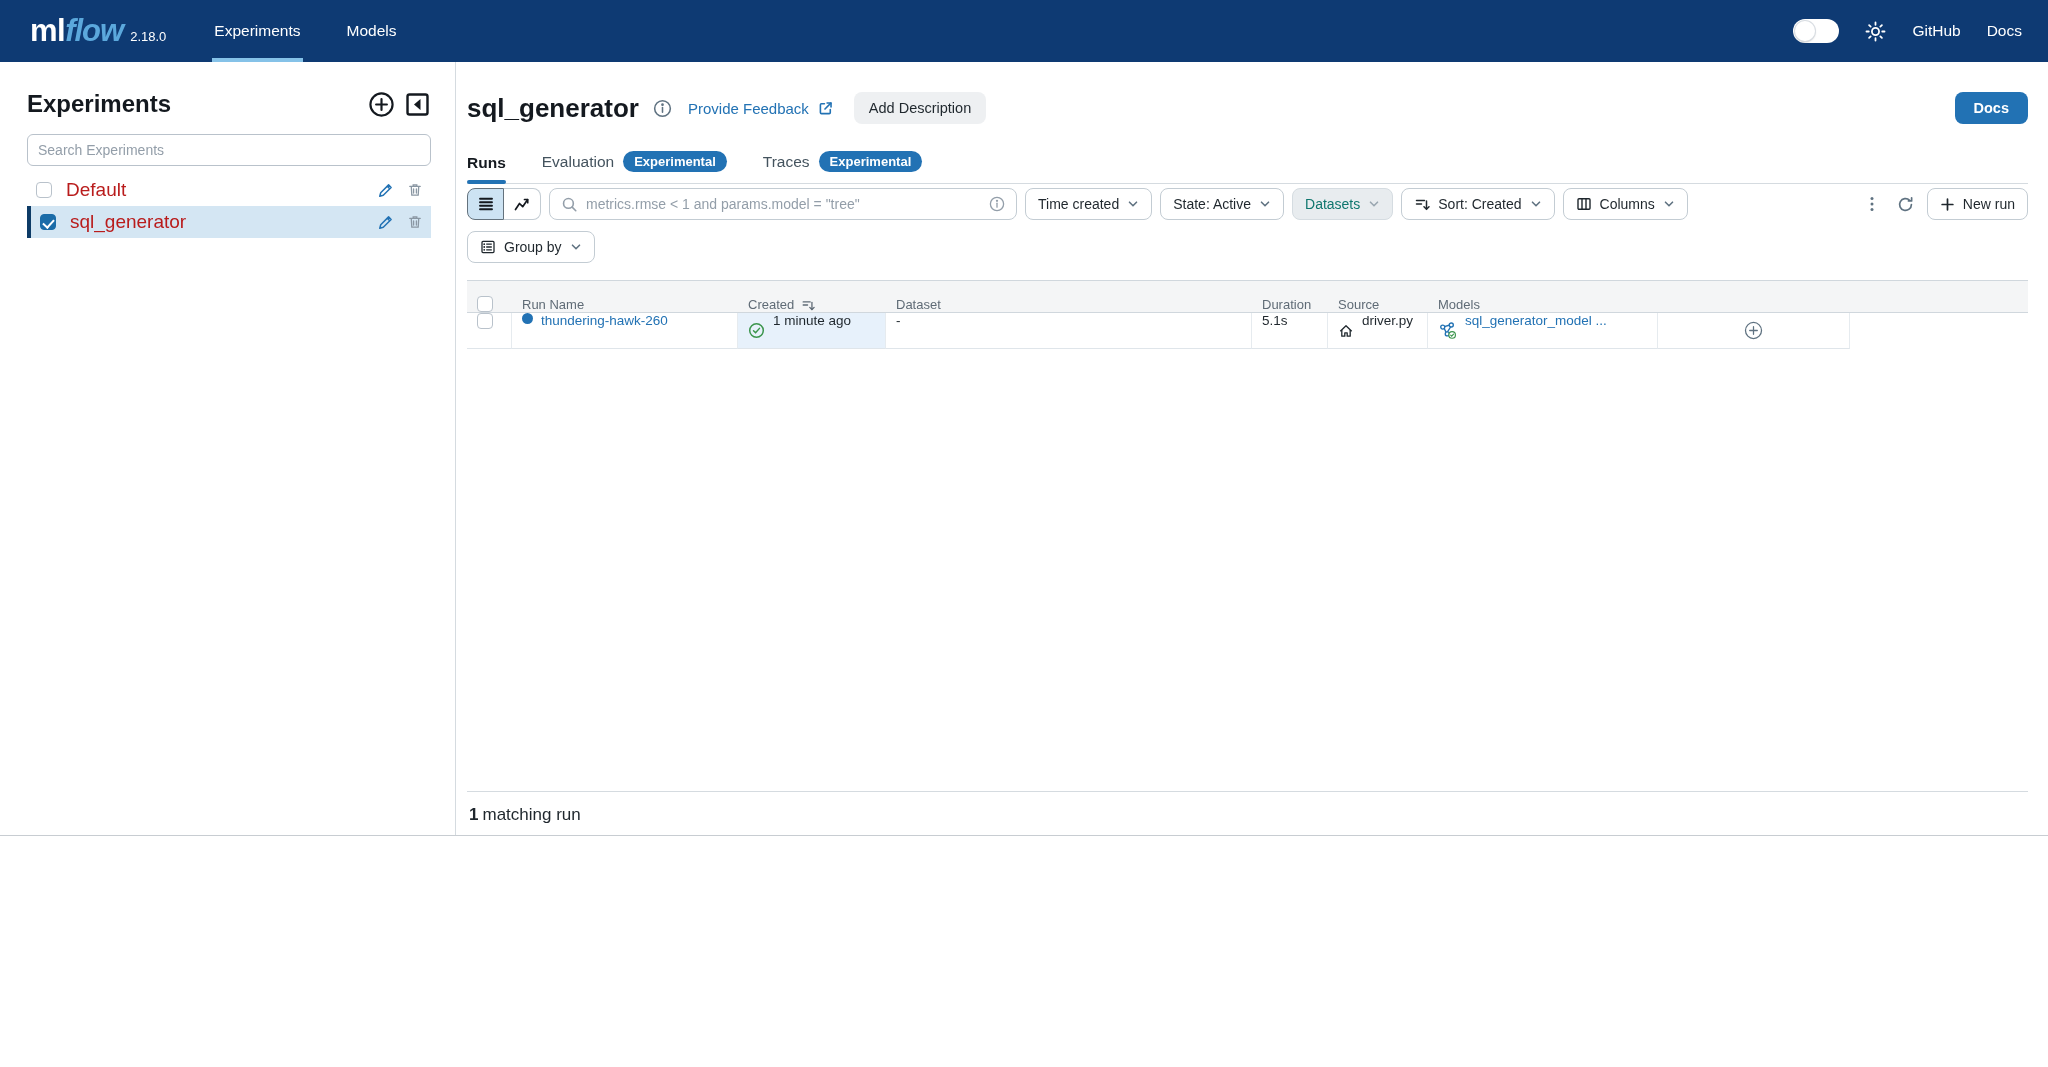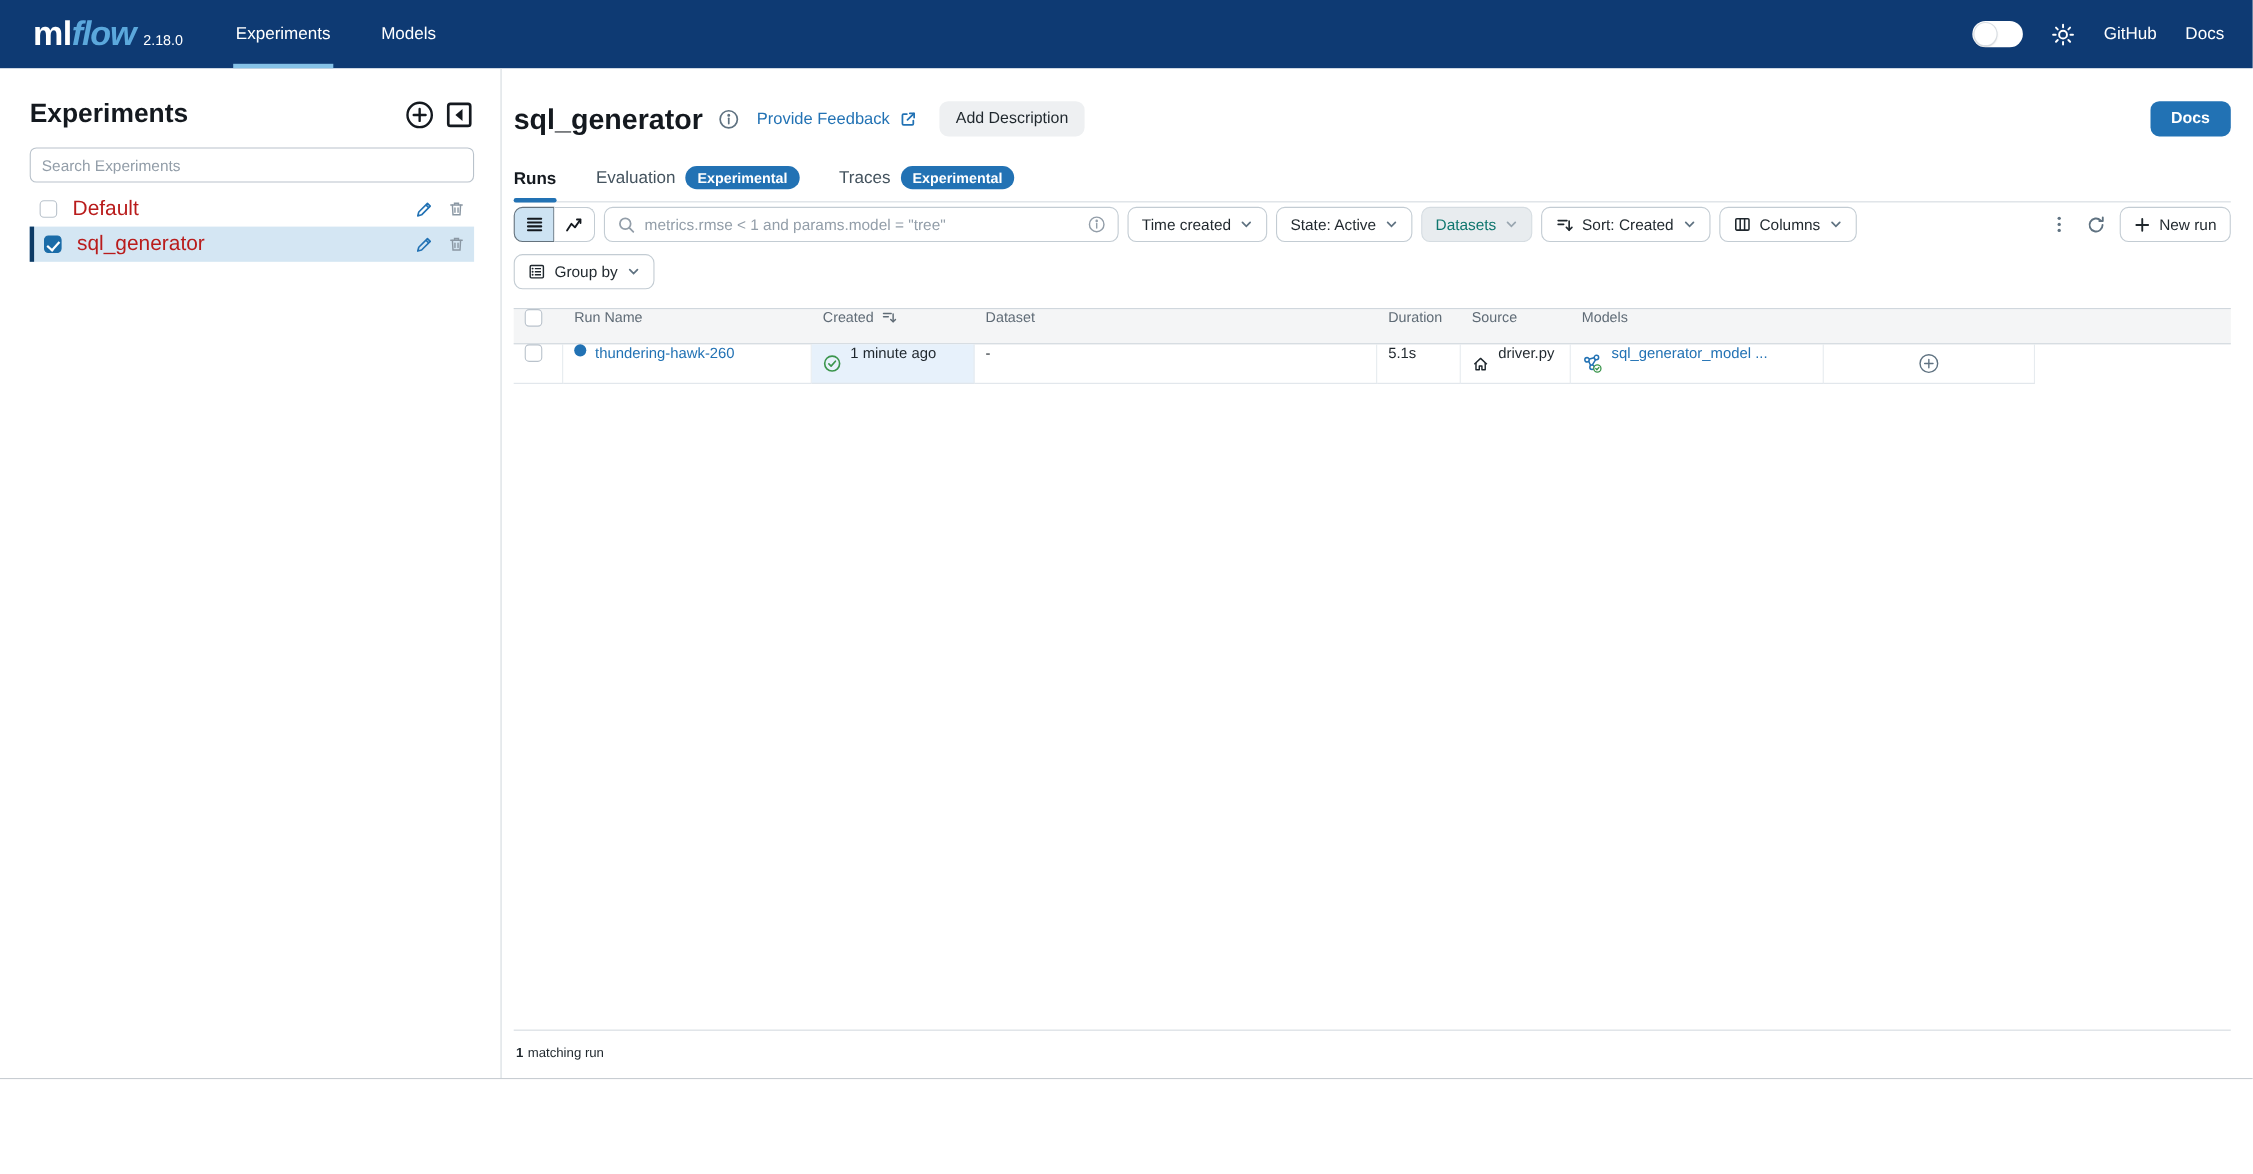--- a/index.html
+++ b/index.html
@@ -1,21 +1,21 @@
 <!DOCTYPE html>
 <html><head>
 <meta charset="utf-8">
 <style>
   * { box-sizing: border-box; margin: 0; padding: 0; }
   html,body { width:2048px; height:1067px; }
   body {
     font-family: "Liberation Sans", "DejaVu Sans", sans-serif;
     background:#ffffff; color:#1f272d; overflow:hidden;
   }
-  .app { width:2048px; height:981px; border-bottom:1px solid #c8cdd2; display:flex; flex-direction:column; }
+  .app { width:2048px; height:836px; border-bottom:1px solid #c8cdd2; display:flex; flex-direction:column; }
 
   
   .topnav { height:62px; background:#0e3a73; display:flex; align-items:center; padding:0 26px 0 30px; flex-shrink:0; }
   .logo { display:flex; align-items:baseline; }
   .logo-ml { color:#ffffff; font-weight:800; font-size:31px; letter-spacing:-0.5px; }
   .logo-flow { color:#5ba8dc; font-style:italic; font-weight:700; font-size:31px; letter-spacing:-1px; }
   .logo-version { color:#ffffff; font-size:13px; margin-left:7px; }
   .topnav-items { display:flex; margin-left:46px; height:100%; }
   .topnav-item { color:#ffffff; font-size:15.5px; font-weight:500; display:flex; align-items:center; padding:0 2px; margin-right:42px; position:relative; cursor:pointer; }
   .topnav-item.active::after { content:""; position:absolute; left:0; right:0; bottom:0; height:4px; background:#85c2e8; }
@@ -75,38 +75,38 @@
   .btn { height:32px; background:#fff; border:1px solid #c3ccd3; border-radius:8px; display:inline-flex; align-items:center; gap:8px; padding:0 12px; font-size:14px; color:#1f272d; cursor:pointer; font-family:inherit; white-space:nowrap; }
   .btn.disabled { background:#e8ecef; color:#0f766e; border-color:#d5dce1; cursor:default; }
   .btn.disabled .chev path { stroke:#99a6b0; }
   .toolbar-spacer { flex:1; }
   .icon-btn { background:none; border:none; color:#5f7281; cursor:pointer; display:flex; align-items:center; padding:4px; }
   .groupby-row { margin-top:11px; display:flex; }
 
   
   .runs-table { margin-top:17px; }
   .thead { display:flex; height:33px; background:#f4f5f6; border-top:1px solid #d0d7dd; border-bottom:1px solid #d0d7dd; font-size:13px; font-weight:500; color:#5f6b76; }
-  .th { display:flex; align-items:flex-start; gap:7px; padding:0 10px; }
+  .th { display:flex; align-items:flex-end; gap:7px; padding:0 10px; }
   .trow { display:flex; height:36px; font-size:13.5px; }
   .td { display:flex; gap:8px; padding:0 10px; border-right:1px solid #e6ebef; border-bottom:1px solid #dfe5ea; }
   .td.filler, .th.filler { border:none; flex:1; }
   .c-sel { width:45px; justify-content:flex-start; }
   .c-name { width:226px; }
   .c-created { width:148px; }
   .c-dataset { width:366px; }
   .c-duration { width:76px; }
   .c-source { width:100px; }
   .c-models { width:230px; }
   .c-plus { width:192px; justify-content:center; }
   .td.c-created { background:#e7f1fb; }
   .run-dot { width:11px; height:11px; border-radius:50%; background:#2272b4; flex-shrink:0; }
   .run-link { color:#2272b4; cursor:pointer; white-space:nowrap; overflow:hidden; text-overflow:ellipsis; }
   .td .plain { color:#1f272d; }
 
-  .main-footer { margin-top:auto; border-top:1px solid #d5dbe0; padding:13px 2px 0 2px; height:44px; font-size:12px; color:#1f272d; }
+  .main-footer { margin-top:auto; border-top:1px solid #d5dbe0; padding:13px 2px 0 2px; height:44px; font-size:17px; color:#1f272d; }
   .main-footer b { font-weight:700; }
   .main-footer span { margin-left:4px; }
   svg { display:block; }
 </style>
 </head>
 <body>
 
 <div class="app">
 
   <header class="topnav">

